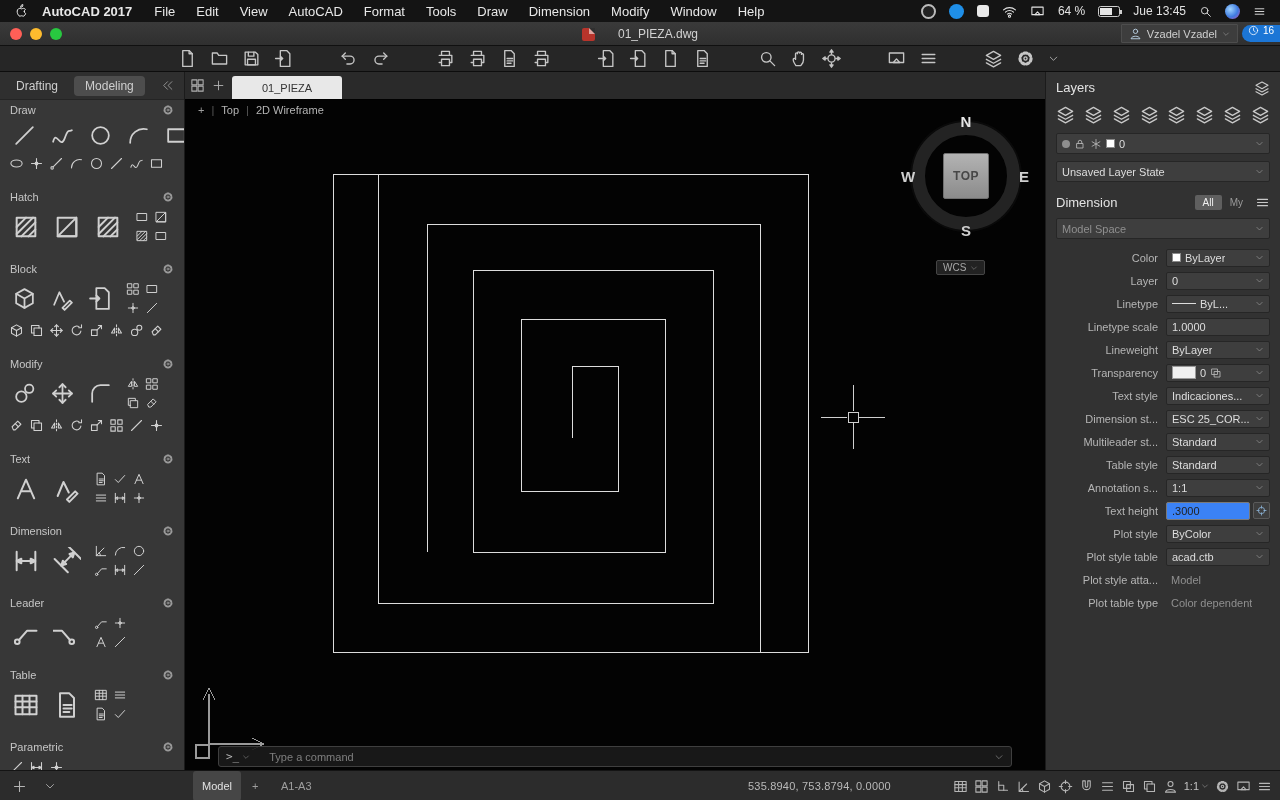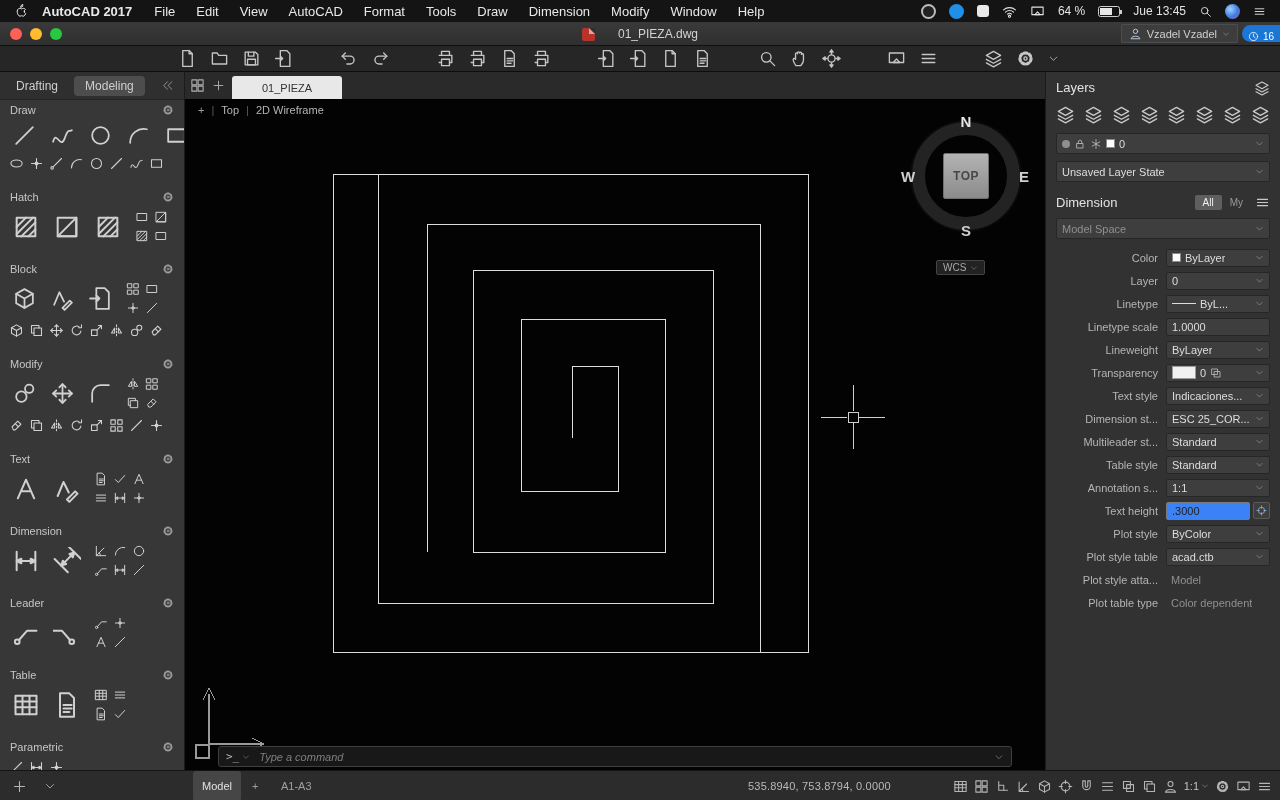--- a/index.html
+++ b/index.html
@@ -29,21 +29,21 @@
 .titlebar{position:absolute;top:22px;left:0;right:0;height:24px;background:linear-gradient(#3a3a3a,#2f2f2f);border-bottom:1px solid #101010;z-index:29}
 .tl{position:absolute;top:6px;width:12px;height:12px;border-radius:50%}
 .tl.r{left:10px;background:#ff5f57}
 .tl.y{left:30px;background:#febc2e}
 .tl.g{left:50px;background:#28c840}
 .tcenter{position:absolute;left:0;right:0;top:0;height:24px;display:flex;align-items:center;justify-content:center;gap:23px;font-size:12px;color:#d2d2d2}
 .dwgico{width:13px;height:13px;background:#b8342b;border-radius:2px;position:relative;flex:none}
 .dwgico:after{content:"";position:absolute;right:0;top:0;border:3px solid #2f2f2f;border-left-color:#e0a39e;border-bottom-color:#e0a39e}
 .userbox{position:absolute;right:42px;top:2px;height:19px;display:flex;align-items:center;gap:5px;font-size:11px;color:#cfcfcf;background:#3d3d3d;border:1px solid #4d4d4d;border-radius:1px;padding:0 7px}
 .userbox .pi{width:13px;height:13px;color:#bcd3e6}
-.clockbadge{position:absolute;right:0;top:3px;height:17px;min-width:36px;background:#1c76d6;border-radius:9px 0 0 9px;display:flex;align-items:flex-end;gap:4px;padding:0 6px 0 6px;color:#fff;font-size:10px}
+.clockbadge{position:absolute;right:0;top:3px;height:17px;min-width:36px;background:#1c76d6;border-radius:9px 0 0 9px;display:flex;align-items:flex-start;gap:4px;padding:0 6px 0 6px;color:#fff;font-size:10px}
 .clockbadge .pi{width:11px;height:11px;color:#fff}
 
 
 .toolbar{position:absolute;top:46px;left:0;right:0;height:26px;background:#262626;border-bottom:1px solid #0d0d0d;display:flex;align-items:center;padding-left:178px;z-index:28}
 .tgroup{display:flex;gap:13px;margin-right:46px;align-items:center}
 .ti{width:19px;height:19px;color:#c6c6c6;flex:none}
 .ti.sm{width:11px;height:11px}
 
 
 .palette{position:absolute;top:72px;bottom:30px;left:0;width:185px;background:#373737;border-right:1px solid #1b1b1b;overflow:hidden;z-index:10}
@@ -84,21 +84,21 @@
 .vc .s{bottom:-1px;left:50%;transform:translateX(-50%);color:#cfcfcf}
 .vc .w{left:-3px;top:50%;transform:translateY(-50%);color:#cfcfcf}
 .vc .e{right:-1px;top:50%;transform:translateY(-50%);color:#cfcfcf}
 .wcs{position:absolute;left:751px;top:160px;height:15px;display:flex;align-items:center;gap:4px;background:rgba(40,40,40,.85);border:1px solid #454545;border-radius:2px;padding:0 6px;font-size:10px;color:#a8a8a8}
 .wcs .car{width:8px;height:8px;color:#8a8a8a}
 
 
 .cmdbar{position:absolute;left:33px;right:33px;top:646px;height:21px;background:rgba(26,26,26,.92);border:1px solid #3f3f3f;border-radius:3px;display:flex;align-items:center;padding:0 7px;font-size:11px}
 .cprompt{color:#b9b9b9;font-family:"DejaVu Sans Mono",monospace;display:flex;align-items:center;gap:3px}
 .cprompt .car{width:8px;height:8px;color:#8a8a8a}
-.cinput{margin-left:9px;font-style:italic;color:#7f7f7f;flex:1}
+.cinput{margin-left:19px;color:#7f7f7f;flex:1}
 .cmdbar .endcar{width:10px;height:10px;color:#8a8a8a}
 
 
 .rightpanel{position:absolute;right:0;width:235px;top:72px;bottom:30px;background:#323232;border-left:1px solid #1b1b1b;padding:8px 10px;font-size:11px;z-index:10;overflow:hidden}
 .rp-h{display:flex;align-items:flex-start;justify-content:space-between;font-size:13px;color:#e3e3e3}
 .rp-h .li{width:16px;height:16px;color:#c9c9c9}
 .lrow{display:flex;justify-content:space-between;margin:9px 0 9px}
 .li{width:19px;height:19px;color:#c9c9c9;flex:none}
 .field{height:21px;background:#3e3e3e;border:1px solid #262626;border-radius:2px;display:flex;align-items:center;padding:0 5px;gap:4px;color:#dedede;overflow:hidden}
 .car{width:9px;height:9px;color:#9f9f9f;margin-left:auto;flex:none}

